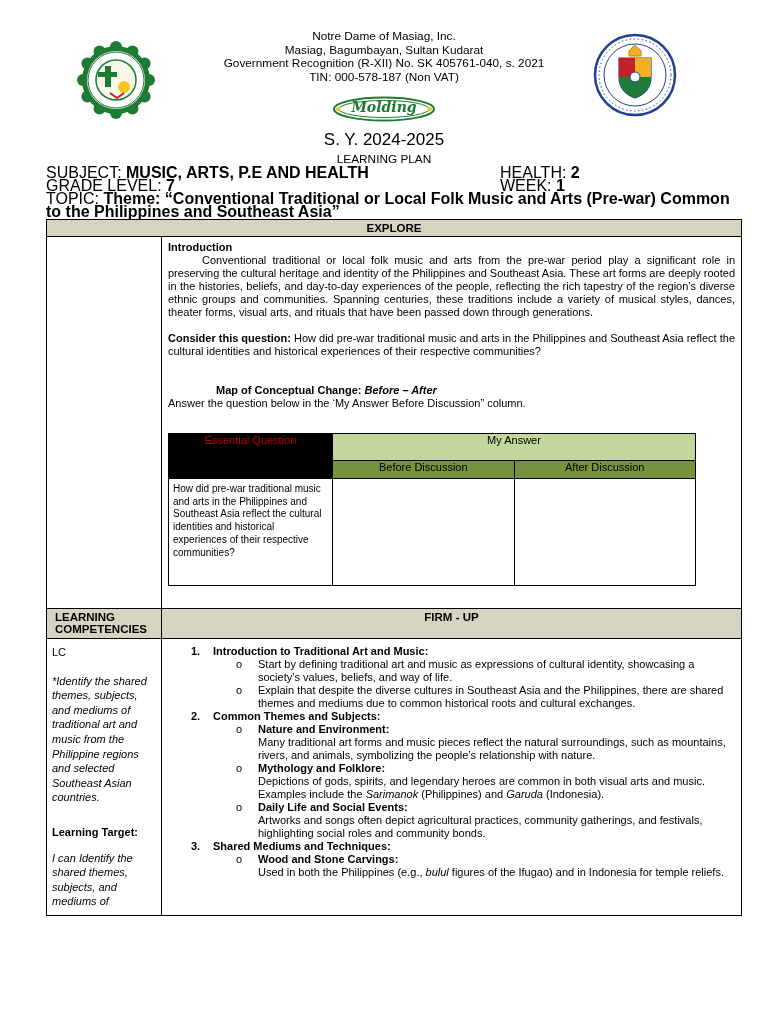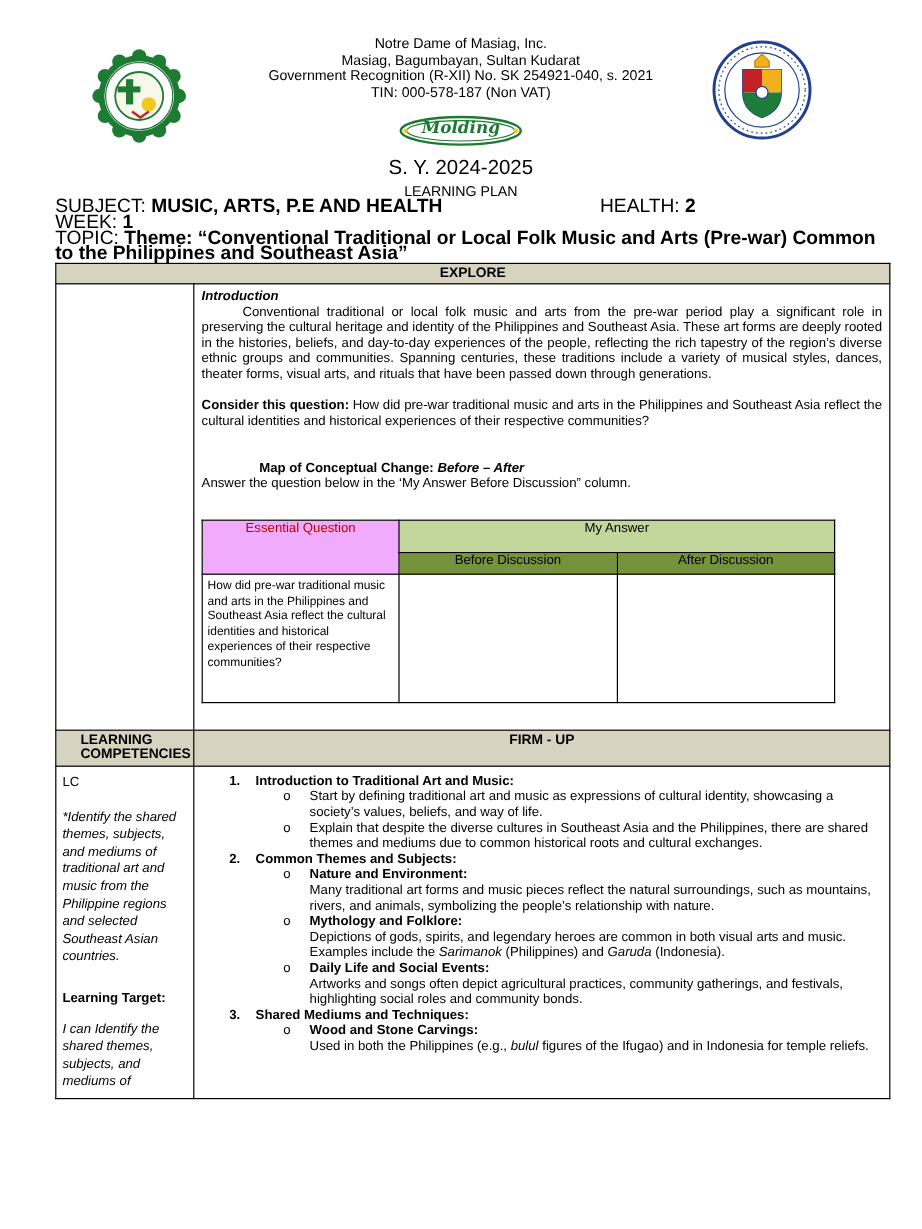--- a/index.html
+++ b/index.html
@@ -26,39 +26,39 @@
   
   .meta { position:absolute; top:166px; left:46px; width:695px; font-size:16px; line-height:13px; }
   .meta-grid { display:grid; grid-template-columns:454px auto; }
   .meta b { font-weight:bold; }
 
   
   table.main { position:absolute; top:219px; left:46px; width:695px; border-collapse:collapse;
                table-layout:fixed; font-size:11px; }
   table.main col.c1 { width:115px; } table.main col.c2 { width:580px; }
   table.main td { border:1px solid #000; vertical-align:top; }
-  .band { background:#d7d3c1; font-weight:bold; font-size:11.5px; padding:2px 20px; }
+  .band { background:#d7d3c1; font-weight:bold; font-size:11.5px; padding:2px 8px; }
   .band.explore { text-align:center; height:17px; }
   .band.center { text-align:center; }
   .band-row td { height:30px; }
   .left-empty, .content { height:372px; }
   .content { padding:4px 6px; line-height:13px; }
   .lc-cell, .firm-cell { height:276px;margin-top:28px; }
 
-  .bold { font-weight:bold;font-style:italic; }
+  .bold { font-weight:bold; }
   .it { font-style:italic; }
   .just { text-align:justify; }
   .indent { text-indent:34px; }
   .consider { margin-top:13px; }
   .map-line { margin-top:26px;padding-left:48px; }
 
   
   table.map { border-collapse:collapse; table-layout:fixed; width:528px; margin-top:23px; font-size:11px; }
   table.map td { border:1px solid #000; }
-  td.eq { width:164px; background:#f0abfc; color:#c00000; text-align:center; vertical-align:middle; }
+  td.eq { width:164px; background:#000000; color:#c00000; text-align:center; vertical-align:middle; }
   td.ma { background:#c3d69b; text-align:center; vertical-align:middle; height:27px; }
   td.bd { background:#76923c; text-align:center; vertical-align:middle; height:18px; width:187px; }
   td.bd:last-child { width:177px; }
   td.q { font-size:10px; line-height:12.7px; padding:4px 4px; height:107px; vertical-align:top; }
   td.ans { background:#fff; }
 
   
   .lc-cell { padding:6px 5px; font-size:11px; line-height:14.6px; }
   .lc-label { margin-bottom:14px; }
   .lc-text { margin-bottom:20px;font-style:italic; }
@@ -116,21 +116,21 @@
       <path d="M26 25 h16 v19 h-16 z" fill="#c42127"></path>
       <path d="M42 25 h16 v19 h-16 z" fill="#f2b01e"></path>
       <path d="M26 44 c0 12 8 18 16 21 c8 -3 16 -9 16 -21 z" fill="#1c7c38"></path>
       <circle cx="42" cy="44" r="5" fill="#ffffff" stroke="#23418e" stroke-width="1"></circle>
     </svg>
   </div>
 
   <div class="letterhead">
     <div>Notre Dame of Masiag, Inc.</div>
     <div>Masiag, Bagumbayan, Sultan Kudarat</div>
-    <div>Government Recognition (R-XII) No. SK 254921-040, s. 2021</div>
+    <div>Government Recognition (R-XII) No. SK 405761-040, s. 2021</div>
     <div>TIN: 000-578-187 (Non VAT)</div>
   </div>
 
   <div class="molding">
     <svg width="104" height="26" viewBox="0 0 104 26">
       <ellipse cx="52" cy="13" rx="50" ry="11.5" fill="none" stroke="#1d7a32" stroke-width="2"></ellipse>
       <ellipse cx="52" cy="13" rx="45" ry="8.5" fill="none" stroke="#1d7a32" stroke-width="1"></ellipse>
       <circle cx="6" cy="13" r="2" fill="#f2c81e"></circle>
       <circle cx="98" cy="13" r="2" fill="#f2c81e"></circle>
     </svg>
@@ -142,20 +142,24 @@
 
   <div class="meta">
     <div class="meta-grid">
       <div>
         <span>SUBJECT:</span>
         <b>MUSIC, ARTS, P.E AND HEALTH</b>
       </div>
       <div>
         <span>HEALTH:</span>
         <b>2</b>
+      </div>
+      <div>
+        <span>GRADE LEVEL:</span>
+        <b>7</b>
       </div>
       <div>
         <span>WEEK:</span>
         <b>1</b>
       </div>
     </div>
     <div class="topic">
       <span>TOPIC:</span>
       <b>Theme: “Conventional Traditional or Local Folk Music and Arts (Pre-war) Common to the Philippines and Southeast Asia”</b>
     </div>

